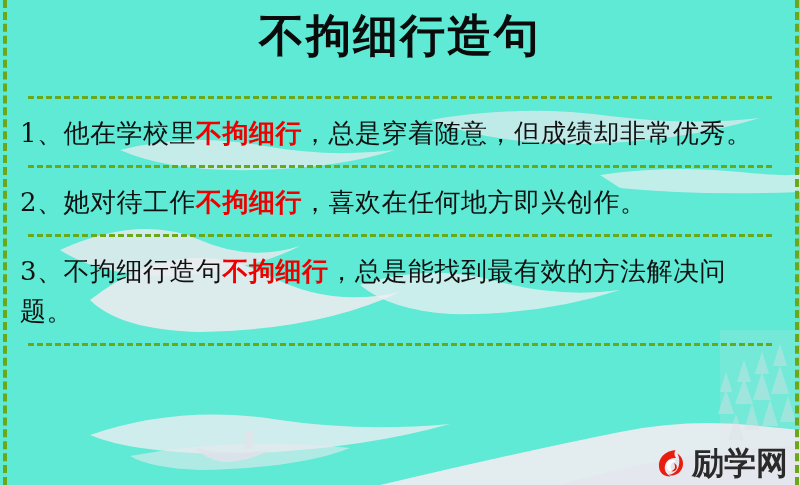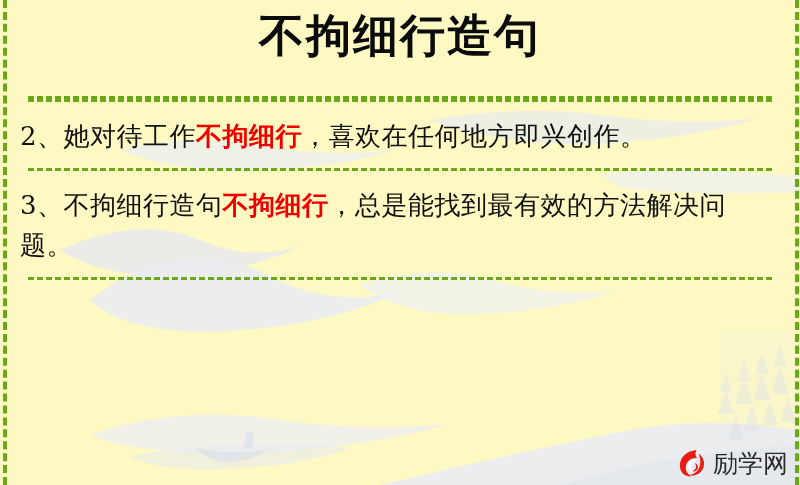--- a/index.html
+++ b/index.html
@@ -13,21 +13,21 @@
     overflow: hidden;
     background: #ffffff;
     font-family: "DejaVu Serif", "Liberation Serif", serif;
   }
 
   #page {
     position: relative;
     width: 800px;
     height: 485px;
     box-sizing: border-box;
-    background: #fef9c3;
+    background: #5eead4;
     overflow: hidden;
   }
 
   
   .watermark {
     position: absolute;
     left: 0;
     top: 0;
     width: 800px;
     height: 485px;
@@ -116,22 +116,22 @@
     gap: 5px;
     z-index: 4;
   }
   .brand-mark {
     width: 32px;
     height: 32px;
     display: block;
   }
   .brand-name {
     font-family: "DejaVu Sans", "Liberation Sans", sans-serif;
-    font-size: 25px;
-    font-weight: normal;
+    font-size: 32px;
+    font-weight: bold;
     color: #2a2a2a;
     letter-spacing: 0px;
     line-height: 1;
   }
 </style>
 </head>
 <body>
 
 <div id="page">
 
@@ -175,20 +175,23 @@
   <div class="frame-edge frame-right"></div>
 
   <div class="title-area">
     <span class="title-text">不拘细行造句</span>
   </div>
 
   <div class="content">
 
     <div class="divider"></div>
 
+    <div class="sentence">
+      <span>1、</span><span>他在学校里</span><span class="kw">不拘细行</span><span>，总是穿着随意，但成绩却非常优秀。</span>
+    </div>
 
     <div class="divider"></div>
 
     <div class="sentence">
       <span>2、</span><span>她对待工作</span><span class="kw">不拘细行</span><span>，喜欢在任何地方即兴创作。</span>
     </div>
 
     <div class="divider"></div>
 
     <div class="sentence">

